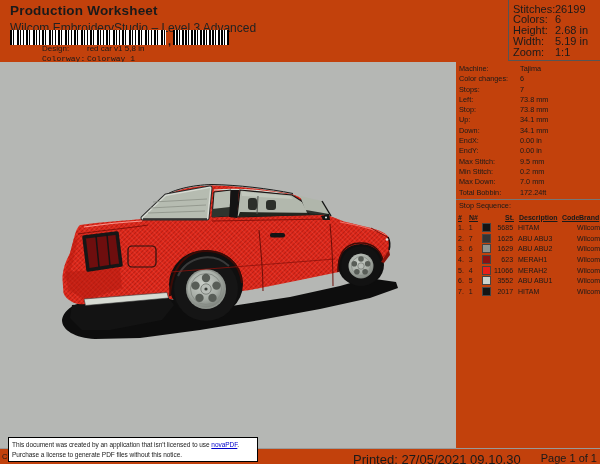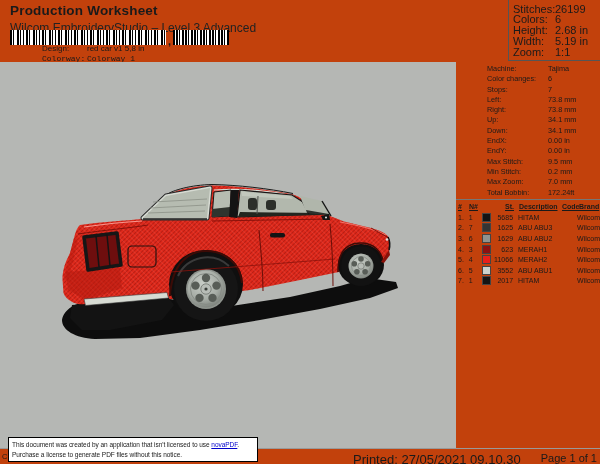--- a/index.html
+++ b/index.html
@@ -23,21 +23,21 @@
     border-left:1px solid #555;border-bottom:1px solid #555;
     padding:2.5px 0 0 4px;font-size:11px;
   }
   .stat-row{display:flex;height:10.8px;align-items:flex-start;}
   .stat-label{width:42px;}
   
   .canvas{position:absolute;left:0;top:62px;width:456px;height:386px;}
   .canvas svg{display:block;}
   
   .side-panel{position:absolute;left:456px;top:62px;width:144px;height:386px;font-size:7.3px;padding-top:2px;box-sizing:border-box;}
-  .mi-row{display:flex;height:10.3px;padding-left:3px;margin-left:28px;}
+  .mi-row{display:flex;height:10.3px;padding-left:3px;}
   .mi-label{width:61px;}
   .panel-divider{border-top:1px solid #777;margin:1.5px 0 1px 0;}
   .ss-title{height:10.5px;padding-left:3px;}
   .ss-table{font-size:7px;}
   .ss-row{display:flex;height:10.6px;align-items:center;padding-left:2px;}
   .ss-head{font-weight:bold;}
   .ss-head span{text-decoration:underline;}
   .c-num{width:11px;}
   .c-n{width:13px;}
   .c-sw{width:12px;display:flex;align-items:center;}
@@ -242,21 +242,21 @@
       </div>
     <div class="mi-row">
         <span class="mi-label">Stops:</span>
         <span>7</span>
       </div>
     <div class="mi-row">
         <span class="mi-label">Left:</span>
         <span>73.8 mm</span>
       </div>
     <div class="mi-row">
-        <span class="mi-label">Right:</span>
+        <span class="mi-label">Stop:</span>
         <span>73.8 mm</span>
       </div>
     <div class="mi-row">
         <span class="mi-label">Up:</span>
         <span>34.1 mm</span>
       </div>
     <div class="mi-row">
         <span class="mi-label">Down:</span>
         <span>34.1 mm</span>
       </div>
@@ -270,29 +270,30 @@
       </div>
     <div class="mi-row">
         <span class="mi-label">Max Stitch:</span>
         <span>9.5 mm</span>
       </div>
     <div class="mi-row">
         <span class="mi-label">Min Stitch:</span>
         <span>0.2 mm</span>
       </div>
     <div class="mi-row">
-        <span class="mi-label">Max Zoom:</span>
+        <span class="mi-label">Max Down:</span>
         <span>7.0 mm</span>
       </div>
     <div class="mi-row">
         <span class="mi-label">Total Bobbin:</span>
         <span>172.24ft</span>
       </div>
 
     <div class="panel-divider"></div>
+    <div class="ss-title">Stop Sequence:</div>
 
     <div class="ss-table">
       <div class="ss-row ss-head">
         <span class="c-num">#</span>
         <span class="c-n">N#</span>
         <span class="c-sw"></span>
         <span class="c-st">St.</span>
         <span class="c-desc">Description</span>
         <span class="c-code">Code</span>
         <span class="c-brand">Brand</span>

